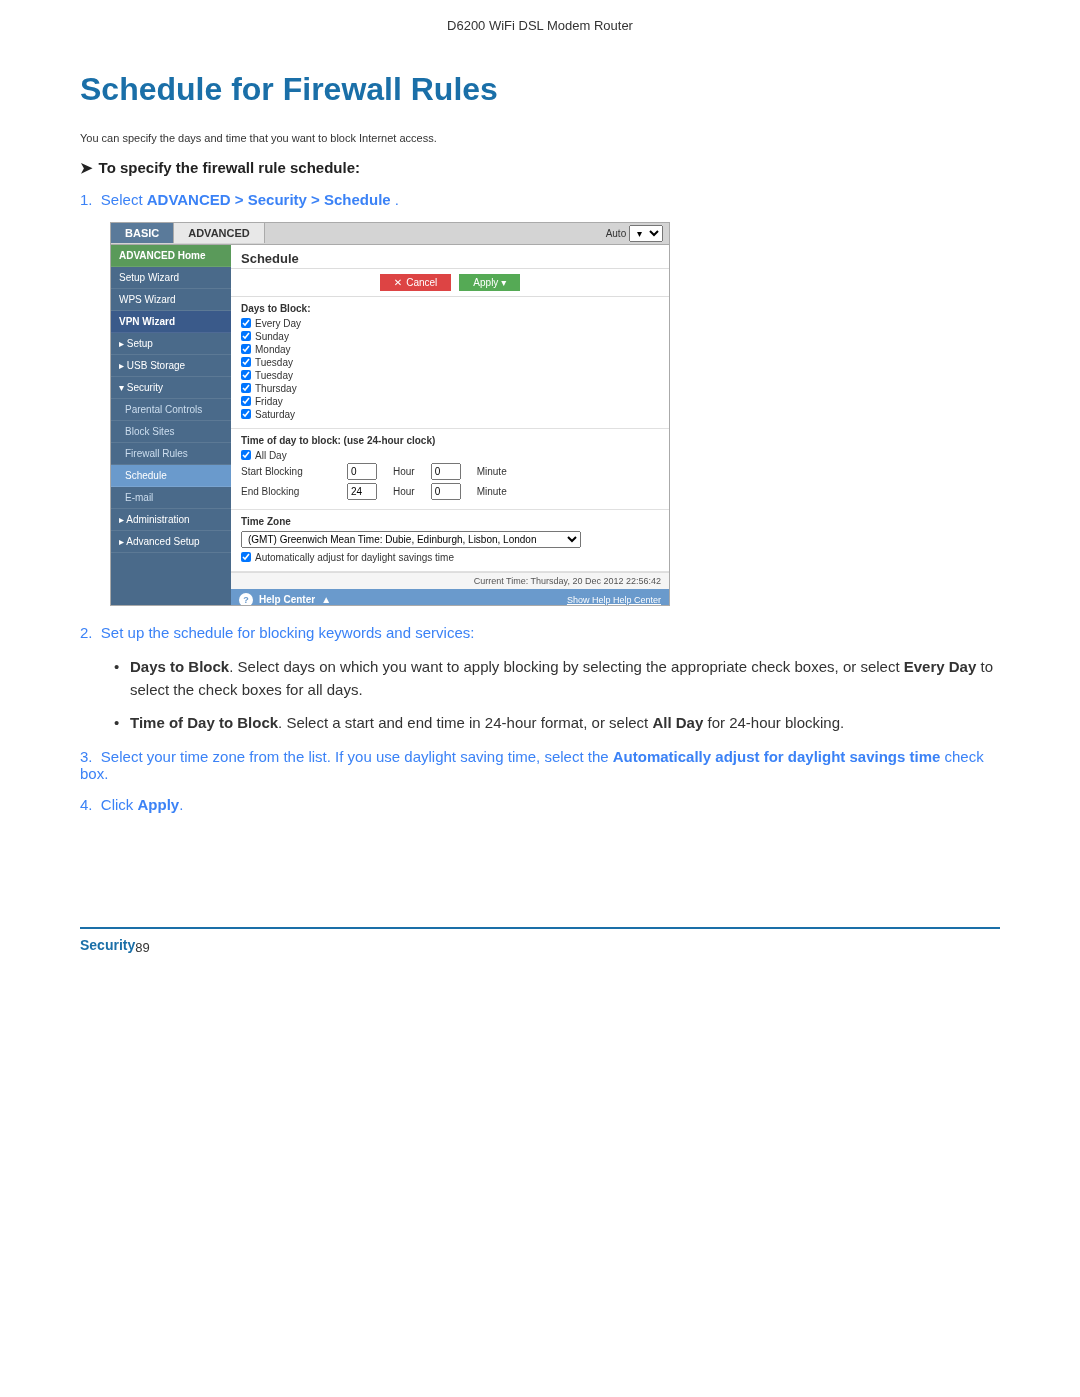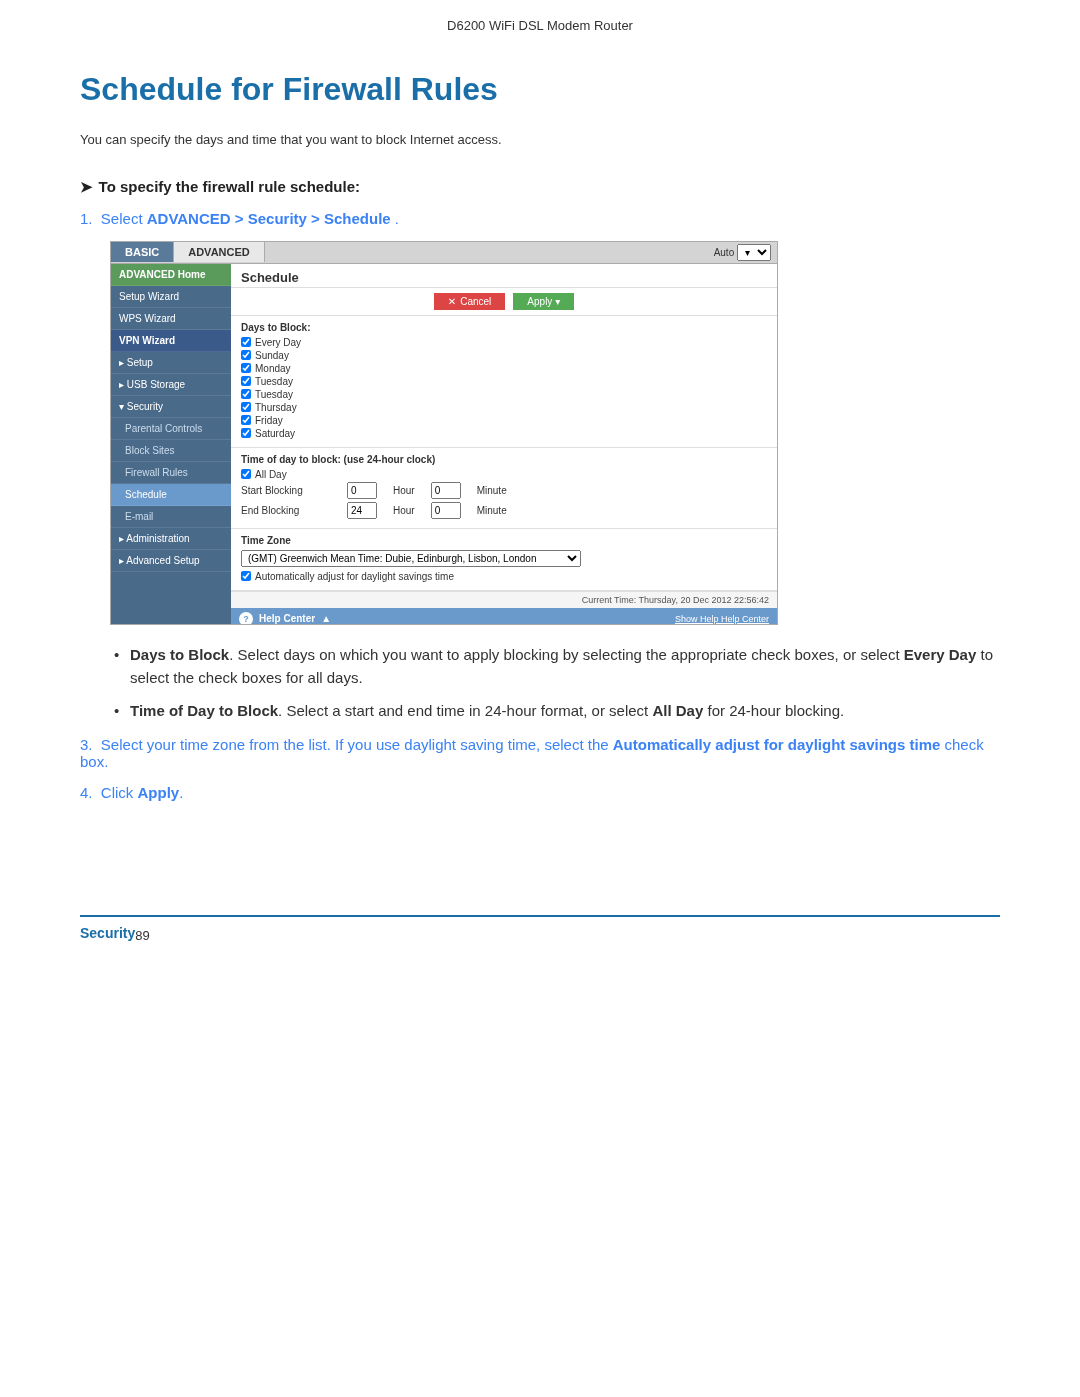--- a/index.html
+++ b/index.html
@@ -30,23 +30,23 @@
     .page-title {
       font-size: 32px;
       font-weight: bold;
       color: #1a6fa8;
       margin-bottom: 22px;
       font-family: Arial, sans-serif;
     }
 
     
     .intro-text {
-      font-size: 13px;
-      color: #333;
-      margin-bottom: 28px;
+      font-size: 11px;
+      color: #333;
+      margin-bottom: 12px;
       line-height: 1.5;
     }
 
     
     .section-heading {
       display: flex;
       align-items: flex-start;
       font-size: 15px;
       font-weight: bold;
       color: #222;
@@ -64,21 +64,21 @@
       font-size: 15px;
       color: #3b82f6;
     }
     .step-number {
       font-weight: normal;
     }
 
     
     .router-ui {
       border: 1px solid #aaa;
-      width: 668px;
+      width: 560px;
       margin: 10px 0 18px 30px;
       font-family: Arial, sans-serif;
       font-size: 11px;
       background: #f0abfc;
     }
 
     
     .tab-bar {
       display: flex;
       align-items: center;
@@ -493,20 +493,24 @@
           <div class="help-icon">?</div>
           <span class="help-text">Help Center</span>
           <span class="help-arrow">▲</span>
           <span class="show-help">Show Help Help Center</span>
         </div>
 
       </div>
     </div>
   </div>
 
+  <div class="step">
+    <span class="step-number">2.</span>&nbsp;
+    <span>Set up the schedule for blocking keywords and services:</span>
+  </div>
   <div class="step-content">
     <ul class="bullet-list">
       <li>
         <strong>Days to Block</strong>. Select days on which you want to apply blocking by selecting the appropriate check boxes, or select <strong>Every Day</strong> to select the check boxes for all days.
       </li>
       <li>
         <strong>Time of Day to Block</strong>. Select a start and end time in 24-hour format, or select <strong>All Day</strong> for 24-hour blocking.
       </li>
     </ul>
   </div>

